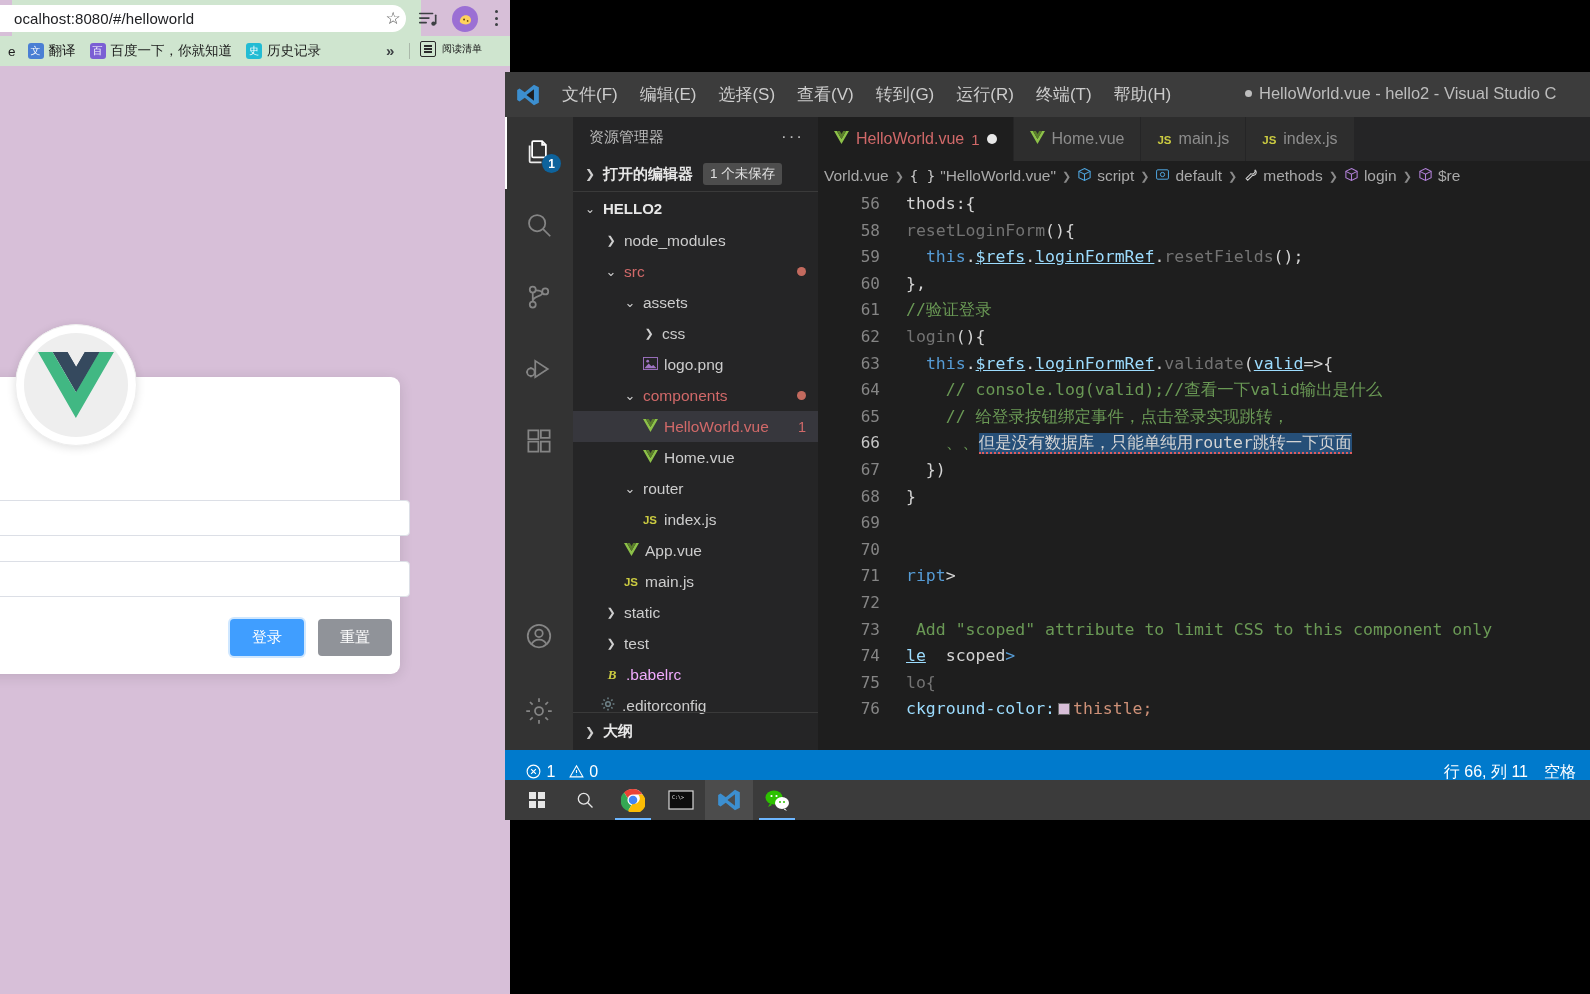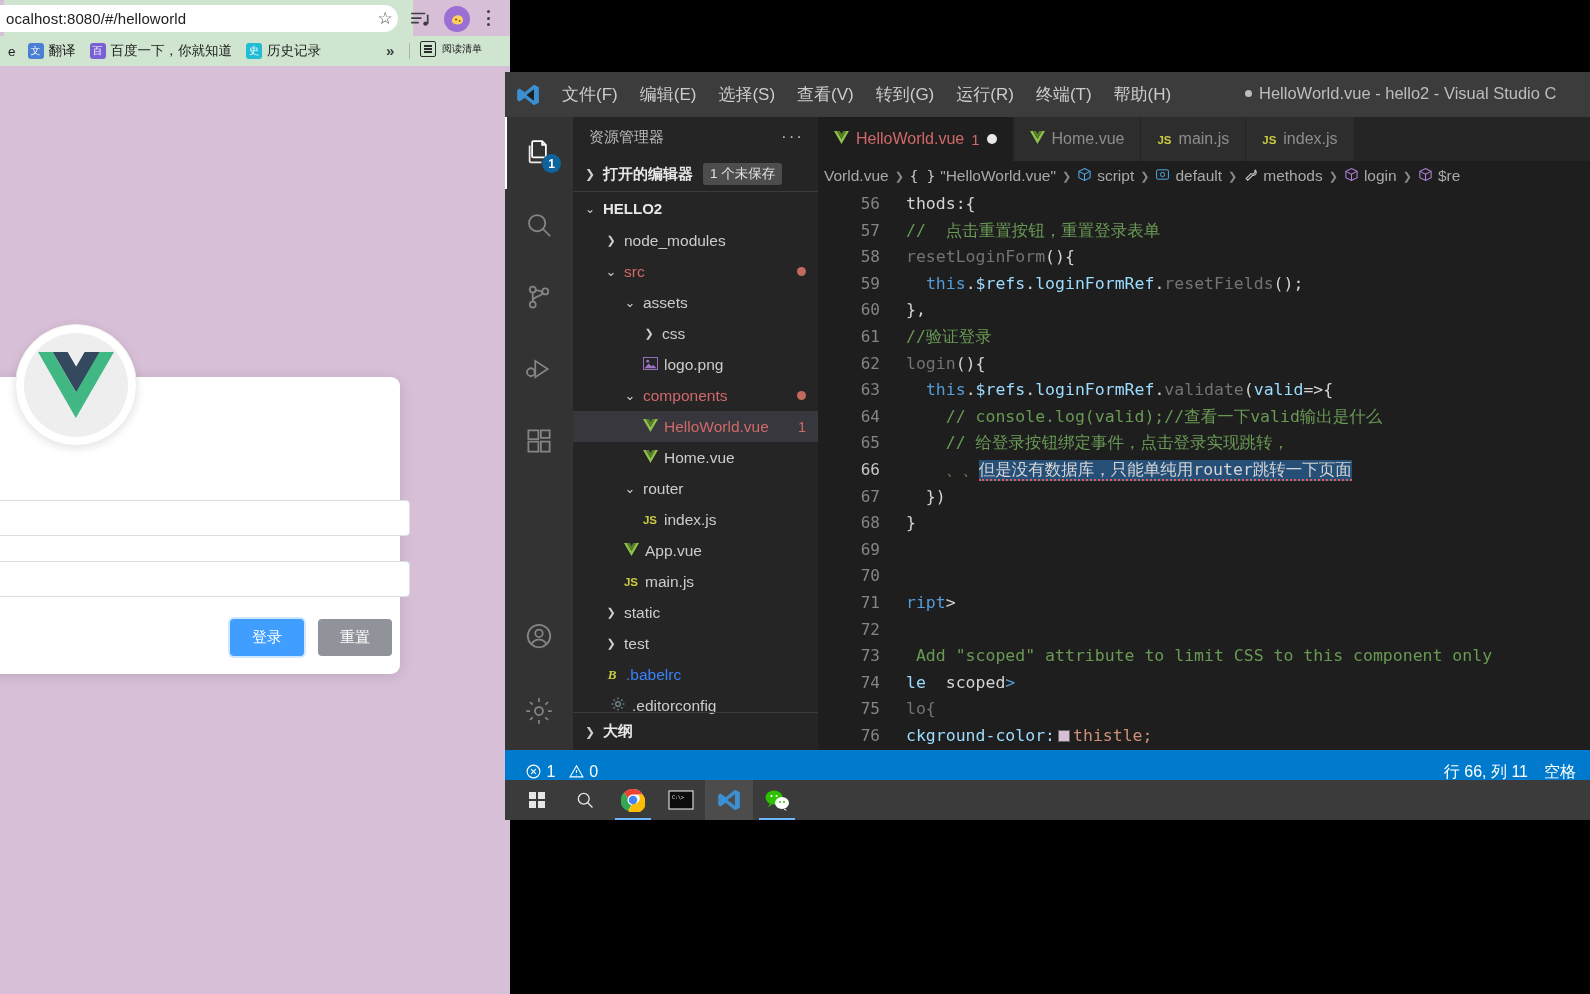--- a/index.html
+++ b/index.html
@@ -10,21 +10,21 @@
     overflow: hidden;
   }
   #root { position: relative; width: 1590px; height: 994px; background:#000; }
 
   
   #browser {
     position: absolute; left: 0; top: 0; width: 510px; height: 994px;
     background: #d7bfd8; overflow: hidden;
   }
   .chrome-top {
-    position: absolute; left: 4px; top: 0; width: 409px; height: 36px;
+    position: absolute; left: 12px; top: 0; width: 409px; height: 36px;
     background: #cfe5cf;
   }
   .omnibox {
     position: absolute; left: -26px; top: 5px; width: 420px; height: 27px;
     background: #fff; border-radius: 14px;
     display: flex; align-items: center;
   }
   .omnibox-text {
     margin-left: 28px; font-size: 15px; color: #202124;
     white-space: nowrap; letter-spacing: .1px;
@@ -206,21 +206,21 @@
   .code-line { display: flex; height: 26.6px; align-items: center; white-space: pre; }
   .ln {
     width: 88px; flex: 0 0 88px; text-align: right; padding-right: 26px;
     color: #858585; font-size: 16px;
   }
   .ln.cur { color: #c6c6c6; }
   .ctext { position: relative; }
   .kw   { color: #569cd6; }
   .cmt  { color: #6a9955; }
   .fn   { color: #737373; }
-  .var  { color: #9cdcfe; }
+  .var  { color: #9cdcfe; text-decoration: underline; }
   .pl   { color: #d4d4d4; }
   .str  { color: #ce9178; }
   .prop { color: #9cdcfe; }
   .sel  { background: #264f78; }
   .squiggle { border-bottom: 2px dotted #e05c5c; margin-top: 32px; }
   .swatch { display:inline-block;width:12px;height:12px;background:#d8bfd8;border:1px solid #666;vertical-align:-1px;margin:0 3px;}
 
   .vs-statusbar {
     height: 44px; background: #007acc; color: #ffffff;
     display: flex; align-items: center; justify-content: space-between;
@@ -481,23 +481,23 @@
             <div class="tree-row" style="padding-left: 29px;">
               <span class="chev" style="font-size:11px">❯</span>
               <span class="tree-name" style="color:#cccccc">static</span>
             </div>
             <div class="tree-row" style="padding-left: 29px;">
               <span class="chev" style="font-size:11px">❯</span>
               <span class="tree-name" style="color:#cccccc">test</span>
             </div>
             <div class="tree-row" style="padding-left: 29px;">
               <span class="ficon"><span style="color:#cbcb41;font-style:italic;font-weight:bold;font-size:13px;font-family:'Liberation Serif',serif">B</span></span>
-              <span class="tree-name" style="color:#3b82f6">.babelrc</span>
-            </div>
-            <div class="tree-row" style="padding-left: 35px; text-align: right;">
+              <span class="tree-name" style="color:#f0abfc">.babelrc</span>
+            </div>
+            <div class="tree-row" style="padding-left: 25px; text-align: right;">
               <span class="ficon"><svg width="14" height="14" viewBox="0 0 24 24" fill="none" stroke="#6d8086" stroke-width="2.6">
                   <circle cx="12" cy="12" r="4"></circle>
                   <path d="M12 1v3M12 20v3M1 12h3M20 12h3M4.2 4.2l2.2 2.2M17.6 17.6l2.2 2.2M19.8 4.2l-2.2 2.2M6.4 17.6l-2.2 2.2"></path>
                 </svg></span>
               <span class="tree-name" style="color:#cccccc">.editorconfig</span>
             </div>
           </div>
         <div class="sb-footer">
           <span class="chev">❯</span>
           <span>大纲</span>
@@ -575,21 +575,20 @@
             <span style="display: flex; align-items: center; gap: 5px;">
               <span class="bc-ico"><svg width="15" height="15" viewBox="0 0 24 24" fill="none" stroke="#b180d7" stroke-width="1.7">
                   <path d="M12 2.5 21 7v10l-9 4.5L3 17V7z"></path>
                   <path d="M3 7l9 4.5L21 7M12 11.5V21"></path>
                 </svg></span>
               <span>$re</span>
             </span>
           </div>
         <div class="code" id="code">
             <div class="code-line"><span class="ln">56</span><span class="ctext"><span class="pl" style="">thods:{</span></span></div>
-            <div class="code-line"><span class="ln">57</span><span class="ctext"><span class="cmt" style="">//  点击重置按钮，重置登录表单</span></span></div>
             <div class="code-line"><span class="ln">58</span><span class="ctext"><span class="fn" style="">resetLoginForm</span><span class="pl" style="">(){</span></span></div>
             <div class="code-line"><span class="ln">59</span><span class="ctext"><span class="pl" style="">  </span><span class="kw" style="">this</span><span class="pl" style="">.</span><span class="var" style="">$refs</span><span class="pl" style="">.</span><span class="var" style="">loginFormRef</span><span class="pl" style="">.</span><span class="fn" style="">resetFields</span><span class="pl" style="">();</span></span></div>
             <div class="code-line"><span class="ln">60</span><span class="ctext"><span class="pl" style="">},</span></span></div>
             <div class="code-line"><span class="ln">61</span><span class="ctext"><span class="cmt" style="">//验证登录</span></span></div>
             <div class="code-line"><span class="ln">62</span><span class="ctext"><span class="fn" style="">login</span><span class="pl" style="">(){</span></span></div>
             <div class="code-line"><span class="ln">63</span><span class="ctext"><span class="pl" style="">  </span><span class="kw" style="">this</span><span class="pl" style="">.</span><span class="var" style="">$refs</span><span class="pl" style="">.</span><span class="var" style="">loginFormRef</span><span class="pl" style="">.</span><span class="fn" style="">validate</span><span class="pl" style="">(</span><span class="var" style="">valid</span><span class="pl" style="">=&gt;</span><span class="pl" style="">{</span></span></div>
             <div class="code-line"><span class="ln">64</span><span class="ctext"><span class="cmt" style="">    // console.log(valid);//查看一下valid输出是什么</span></span></div>
             <div class="code-line"><span class="ln">65</span><span class="ctext"><span class="cmt" style="">    // 给登录按钮绑定事件，点击登录实现跳转，</span></span></div>
             <div class="code-line"><span class="ln cur">66</span><span class="ctext"><span class="cmt" style="">    、、</span><span class="sel squiggle" style="color:#d4d4d4;">但是没有数据库，只能单纯用router跳转一下页面</span></span></div>
             <div class="code-line"><span class="ln">67</span><span class="ctext"><span class="pl" style="">  })</span></span></div>

